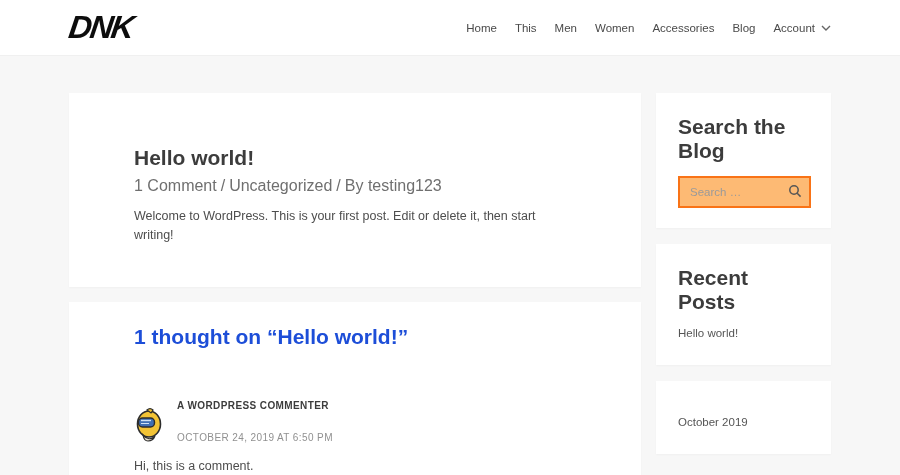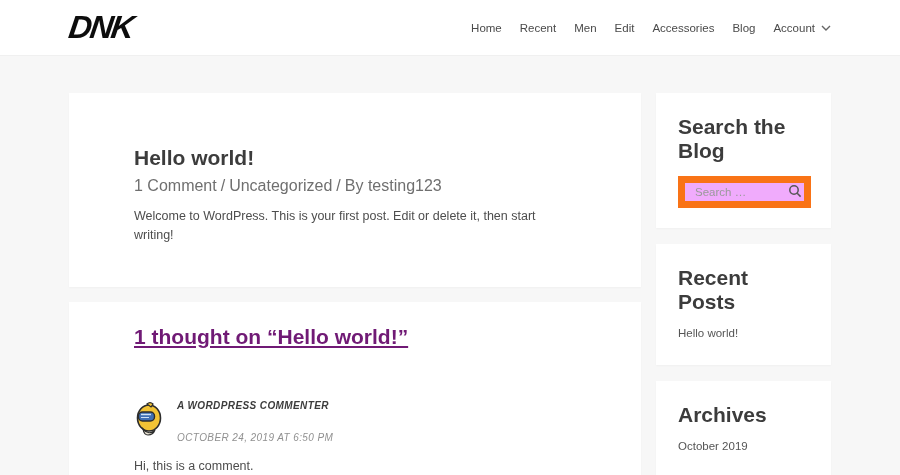--- a/index.html
+++ b/index.html
@@ -73,25 +73,24 @@
     font-size: 12.5px;
     color: #4d4d4d;
     line-height: 1.5;
   }
 
   
   .comments-card { margin-top: 15px; padding: 22px 65px 60px 65px; height: 360px; }
   .comments-heading {
     font-size: 21px;
     font-weight: 600;
-    color: #701a75;
+    color: #1d4ed8;
     line-height: 1.25;
-    text-decoration: underline;
-  }
-  .comment-head { display: flex; margin-top: 46px; align-items: center; font-style: italic; }
+  }
+  .comment-head { display: flex; margin-top: 46px; align-items: flex-end; }
   .avatar { width: 30px; height: 36px; margin-right: 13px; flex: 0 0 auto; }
   .comment-author {
     font-size: 10px;
     font-weight: bold;
     letter-spacing: 0.4px;
     color: #3c3c3c;
     text-transform: uppercase;
     text-decoration: none;
     cursor: pointer;
     margin-top: 4px;
@@ -116,22 +115,22 @@
     margin-top: 13px;
     font-size: 11.5px;
     color: #555555;
     text-decoration: none;
     cursor: pointer;
   }
   .search-box { position: relative; margin-top: 13px; }
   .search-input {
     width: 100%;
     height: 32px;
-    background: #f0abfc;
-    border: 7px solid #f97316;
+    background: #fdba74;
+    border: 2px solid #f97316;
     padding: 0 30px 0 10px;
     font-size: 11.5px;
     color: #555;
     font-family: "Liberation Sans", "DejaVu Sans", sans-serif;
     outline: none;
   }
   .search-input::placeholder { color: #9a9a9a; }
   .search-btn {
     position: absolute;
     right: 8px;
@@ -148,23 +147,23 @@
   }
 </style>
 </head>
 <body>
 
 <header class="site-header">
   <div class="container header-inner">
     <div class="logo">DNK</div>
     <nav class="main-nav">
       <a class="nav-link">Home</a>
-      <a class="nav-link">Recent</a>
+      <a class="nav-link">This</a>
       <a class="nav-link">Men</a>
-      <a class="nav-link">Edit</a>
+      <a class="nav-link">Women</a>
       <a class="nav-link">Accessories</a>
       <a class="nav-link">Blog</a>
       <a class="nav-link">
         <span>Account</span>
         <span class="chev">
           <svg width="10" height="6" viewBox="0 0 10 6">
               <polyline points="1,1 5,5 9,1" fill="none" stroke="#666" stroke-width="1.4"></polyline>
             </svg>
         </span>
       </a>
@@ -231,18 +230,17 @@
         </button>
       </div>
     </div>
 
     <div class="card widget recent">
       <h3 class="widget-title">Recent Posts</h3>
       <a class="widget-link">Hello world!</a>
     </div>
 
     <div class="card widget archives">
-      <h3 class="widget-title">Archives</h3>
       <a class="widget-link">October 2019</a>
     </div>
 
   </aside>
 </div>
 
 </body></html>

